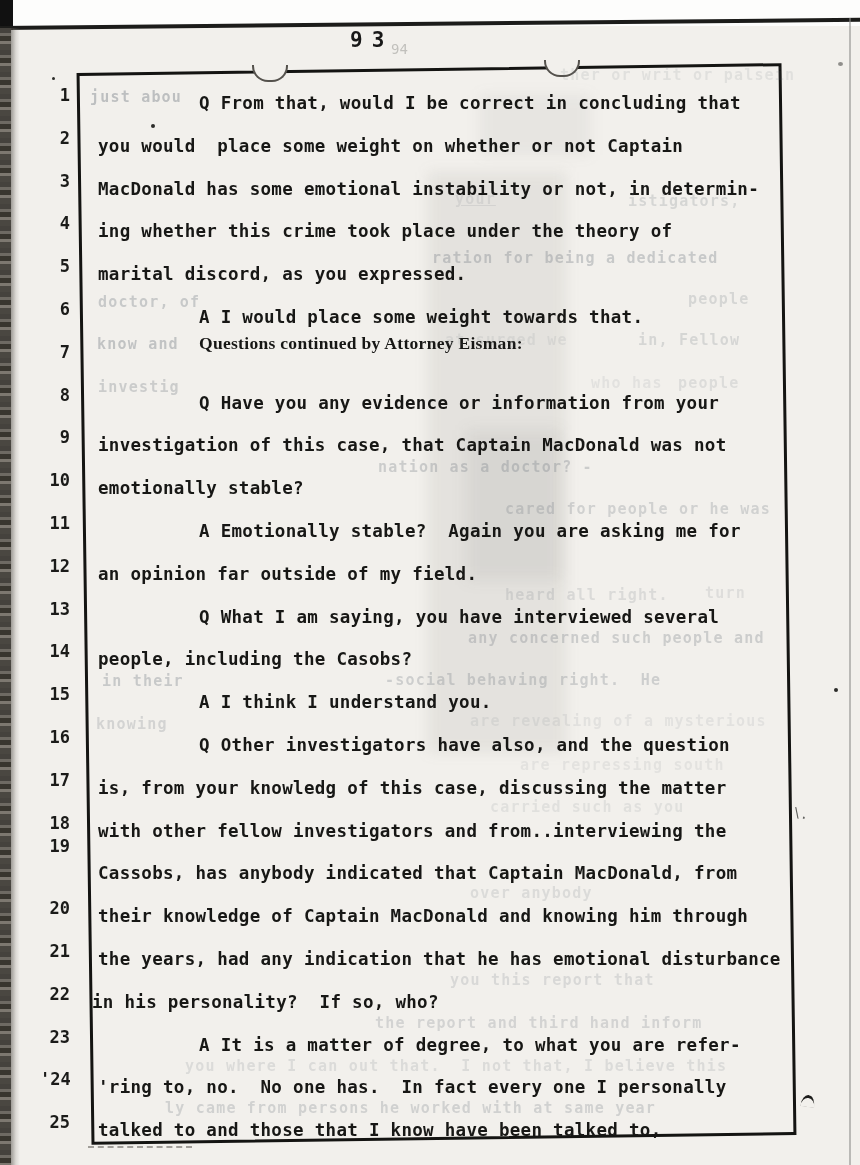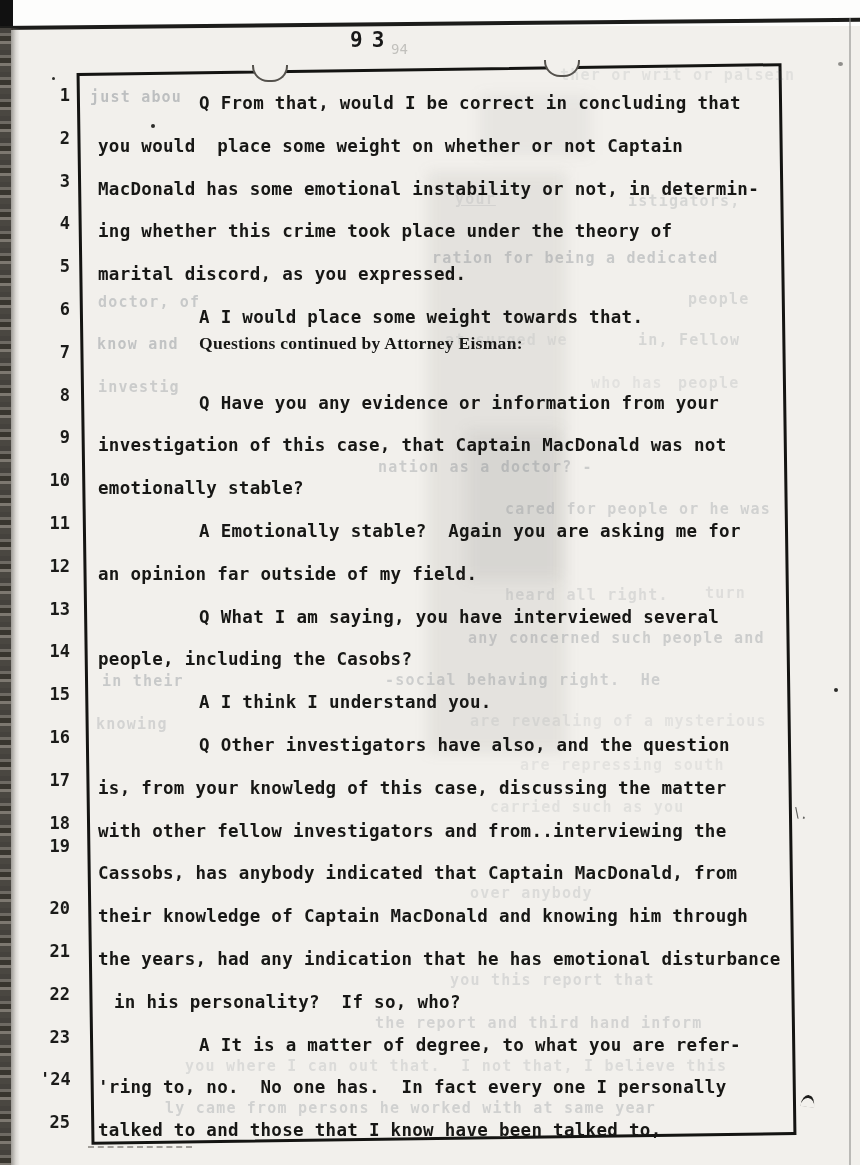--- a/index.html
+++ b/index.html
@@ -118,21 +118,21 @@
       <div class="t-line" style="top: 563.8px; left: 98px;">an opinion far outside of my field.</div>
       <div class="t-line" style="top: 606.6px; left: 199px;">Q What I am saying, you have interviewed several</div>
       <div class="t-line" style="top: 649.4px; left: 98px;">people, including the Casobs?</div>
       <div class="t-line" style="top: 692.2px; left: 199px;">A I think I understand you.</div>
       <div class="t-line" style="top: 735px; left: 199px;">Q Other investigators have also, and the question</div>
       <div class="t-line" style="top: 777.8px; left: 98px;">is, from your knowledg of this case, discussing the matter</div>
       <div class="t-line" style="top: 820.6px; left: 98px;">with other fellow investigators and from..interviewing the</div>
       <div class="t-line" style="top: 863.4px; left: 98px;">Cassobs, has anybody indicated that Captain MacDonald, from</div>
       <div class="t-line" style="top: 906.2px; left: 98px;">their knowledge of Captain MacDonald and knowing him through</div>
       <div class="t-line" style="top: 949px; left: 98px;">the years, had any indication that he has emotional disturbance</div>
-      <div class="t-line" style="top: 991.8px; left: 114px; text-align: center;">in his personality?  If so, who?</div>
+      <div class="t-line" style="top: 991.8px; left: 92px; text-align: center;">in his personality?  If so, who?</div>
       <div class="t-line" style="top: 1034.6px; left: 199px;">A It is a matter of degree, to what you are refer-</div>
       <div class="t-line" style="top: 1077.4px; left: 98px;">'ring to, no.  No one has.  In fact every one I personally</div>
       <div class="t-line" style="top: 1120.2px; left: 98px;">talked to and those that I know have been talked to,</div>
     </div>
   <div id="ghosts">
       <div class="ghost" style="left: 90px; top: 88px; opacity: 0.38;">just abou</div>
       <div class="ghost" style="left: 560px; top: 66px; opacity: 0.12;">ther or writ or palsein</div>
       <div class="ghost" style="left: 455px; top: 190px; opacity: 0.13; text-decoration: underline;">your</div>
       <div class="ghost" style="left: 628px; top: 192px; opacity: 0.2;">istigators,</div>
       <div class="ghost" style="left: 432px; top: 249px; opacity: 0.3;">ration for being a dedicated</div>

